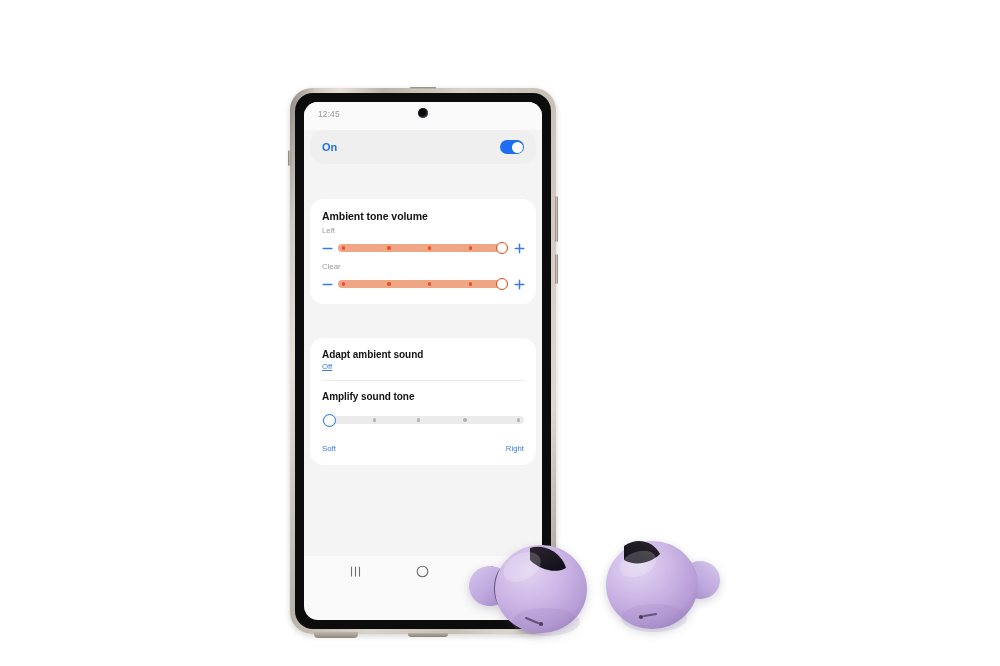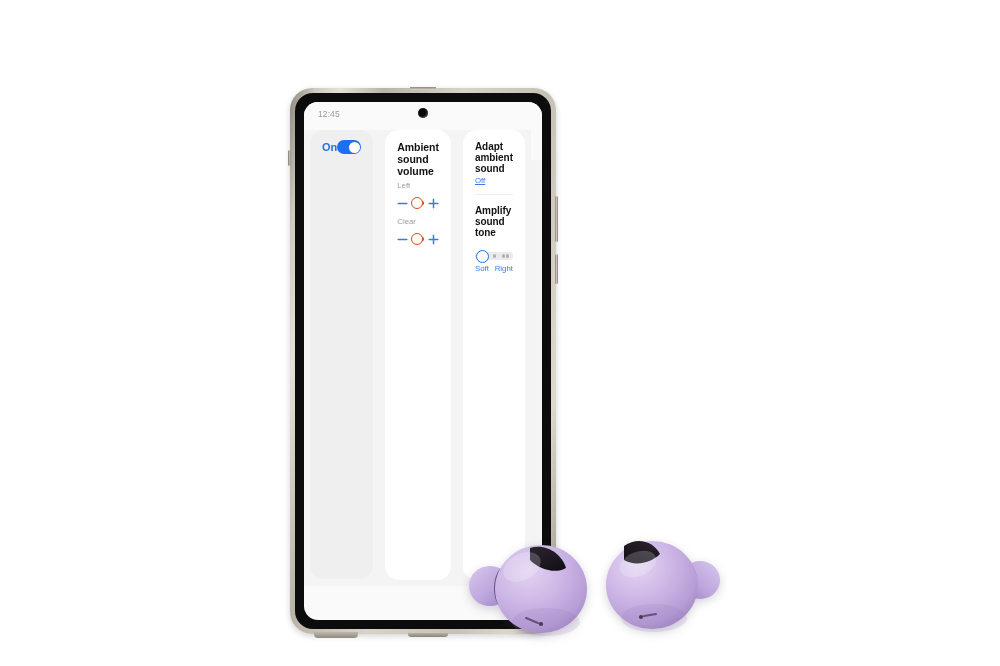--- a/index.html
+++ b/index.html
@@ -157,21 +157,22 @@
     color: #0d0d0d;
     letter-spacing: -0.2px;
   }
 
   
   #screen-body {
     background: #f4f4f4;
     height: calc(100% - 28px - 34px);
     position: relative;
     display: flex;
-    flex-direction: row;
+    flex-direction: column;
+    gap: 28px;
   }
 
   .card {
     background: #ffffff;
     border-radius: 14px;
     margin: 0 6px 6px 6px;
   }
   .card.toggle-card {
     background: #efefef;
     border-radius: 14px;
@@ -347,21 +348,21 @@
     width: 13px;
     height: 13px;
     border-radius: 50%;
     background: #ffffff;
     border: 1.8px solid #1a73e8;
     box-sizing: border-box;
   }
   #tone-labels {
     display: flex;
     justify-content: space-between;
-    margin-top: 0;
+    margin-top: 16px;
   }
   .tone-label {
     font-size: 7.8px;
     color: #3d7ae0;
   }
 
   #screen-spacer { flex: 1; background: #f4f4f4; }
 
   
   #nav-bar {
@@ -417,21 +418,21 @@
         <div class="card toggle-card">
           <div id="master-toggle-row">
             <span id="master-toggle-label">On</span>
             <span id="master-toggle-switch">
               <span id="master-toggle-knob"></span>
             </span>
           </div>
         </div>
 
         <div class="card" id="volume-card">
-          <div class="section-title">Ambient sound volume</div>
+          <div class="section-title">Ambient tone volume</div>
 
           <div class="channel-label">Left</div>
           <div class="slider-row">
             <div class="stepper-btn">
               <svg width="11" height="11" viewBox="0 0 11 11">
                 <path d="M1.2 5.5h8.6" stroke="#3d7ae0" stroke-width="1.5" stroke-linecap="round"></path>
               </svg>
             </div>
             <div class="slider-track-wrap">
               <div class="slider-track"></div>

